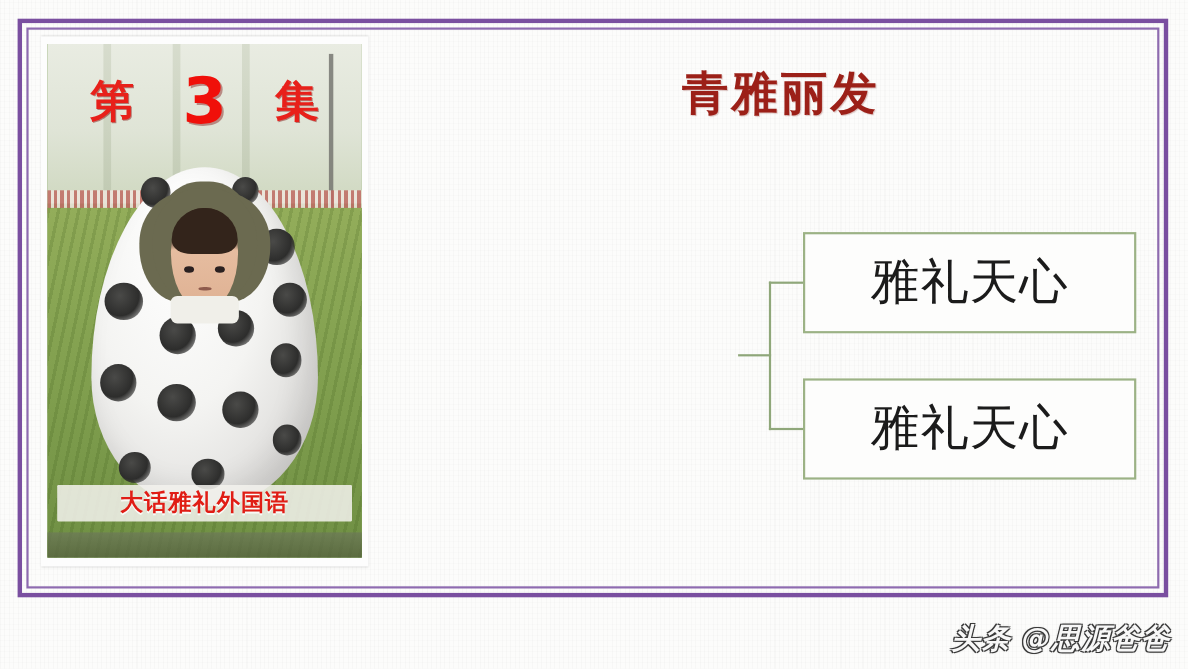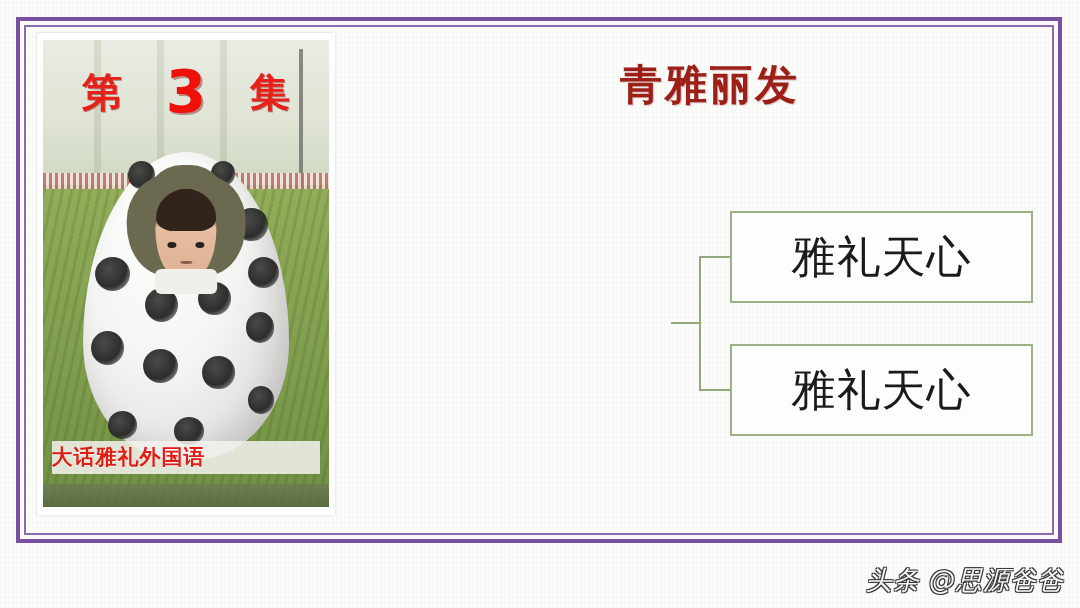--- a/index.html
+++ b/index.html
@@ -238,21 +238,21 @@
   }
 
   
   .ph-caption {
     position: absolute;
     left: 3%;
     right: 3%;
     bottom: 7%;
     background: rgba(243,242,238,0.86);
     padding: 4px 0 5px 0;
-    text-align: left;
+    text-align: center;
     border-radius: 1px;
   }
   .cap-red {
     font-family: "DejaVu Sans", "Liberation Sans", sans-serif;
     font-size: 21px;
     font-weight: 700;
     color: #e01d15;
     letter-spacing: 1px;
     line-height: 1.15;
     text-shadow: 0 1px 0 rgba(255,255,255,0.8);
@@ -338,21 +338,21 @@
   
   #conn-branch-bottom { left: 699px; top: 389px; width: 32px; height: 2px; }
 
   
   .watermark {
     position: absolute;
     right: 16px;
     bottom: 10px;
     font-family: "DejaVu Sans", "Liberation Sans", sans-serif;
     font-size: 26px;
-    font-weight: 400;
+    font-weight: 700;
     font-style: italic;
     color: #f7f7f7;
     letter-spacing: 1px;
     text-shadow:
       -1px -1px 0 #3a3a3a,
        1px -1px 0 #3a3a3a,
       -1px  1px 0 #3a3a3a,
        1px  1px 0 #3a3a3a,
        0    0   2px #555;
     white-space: nowrap;

